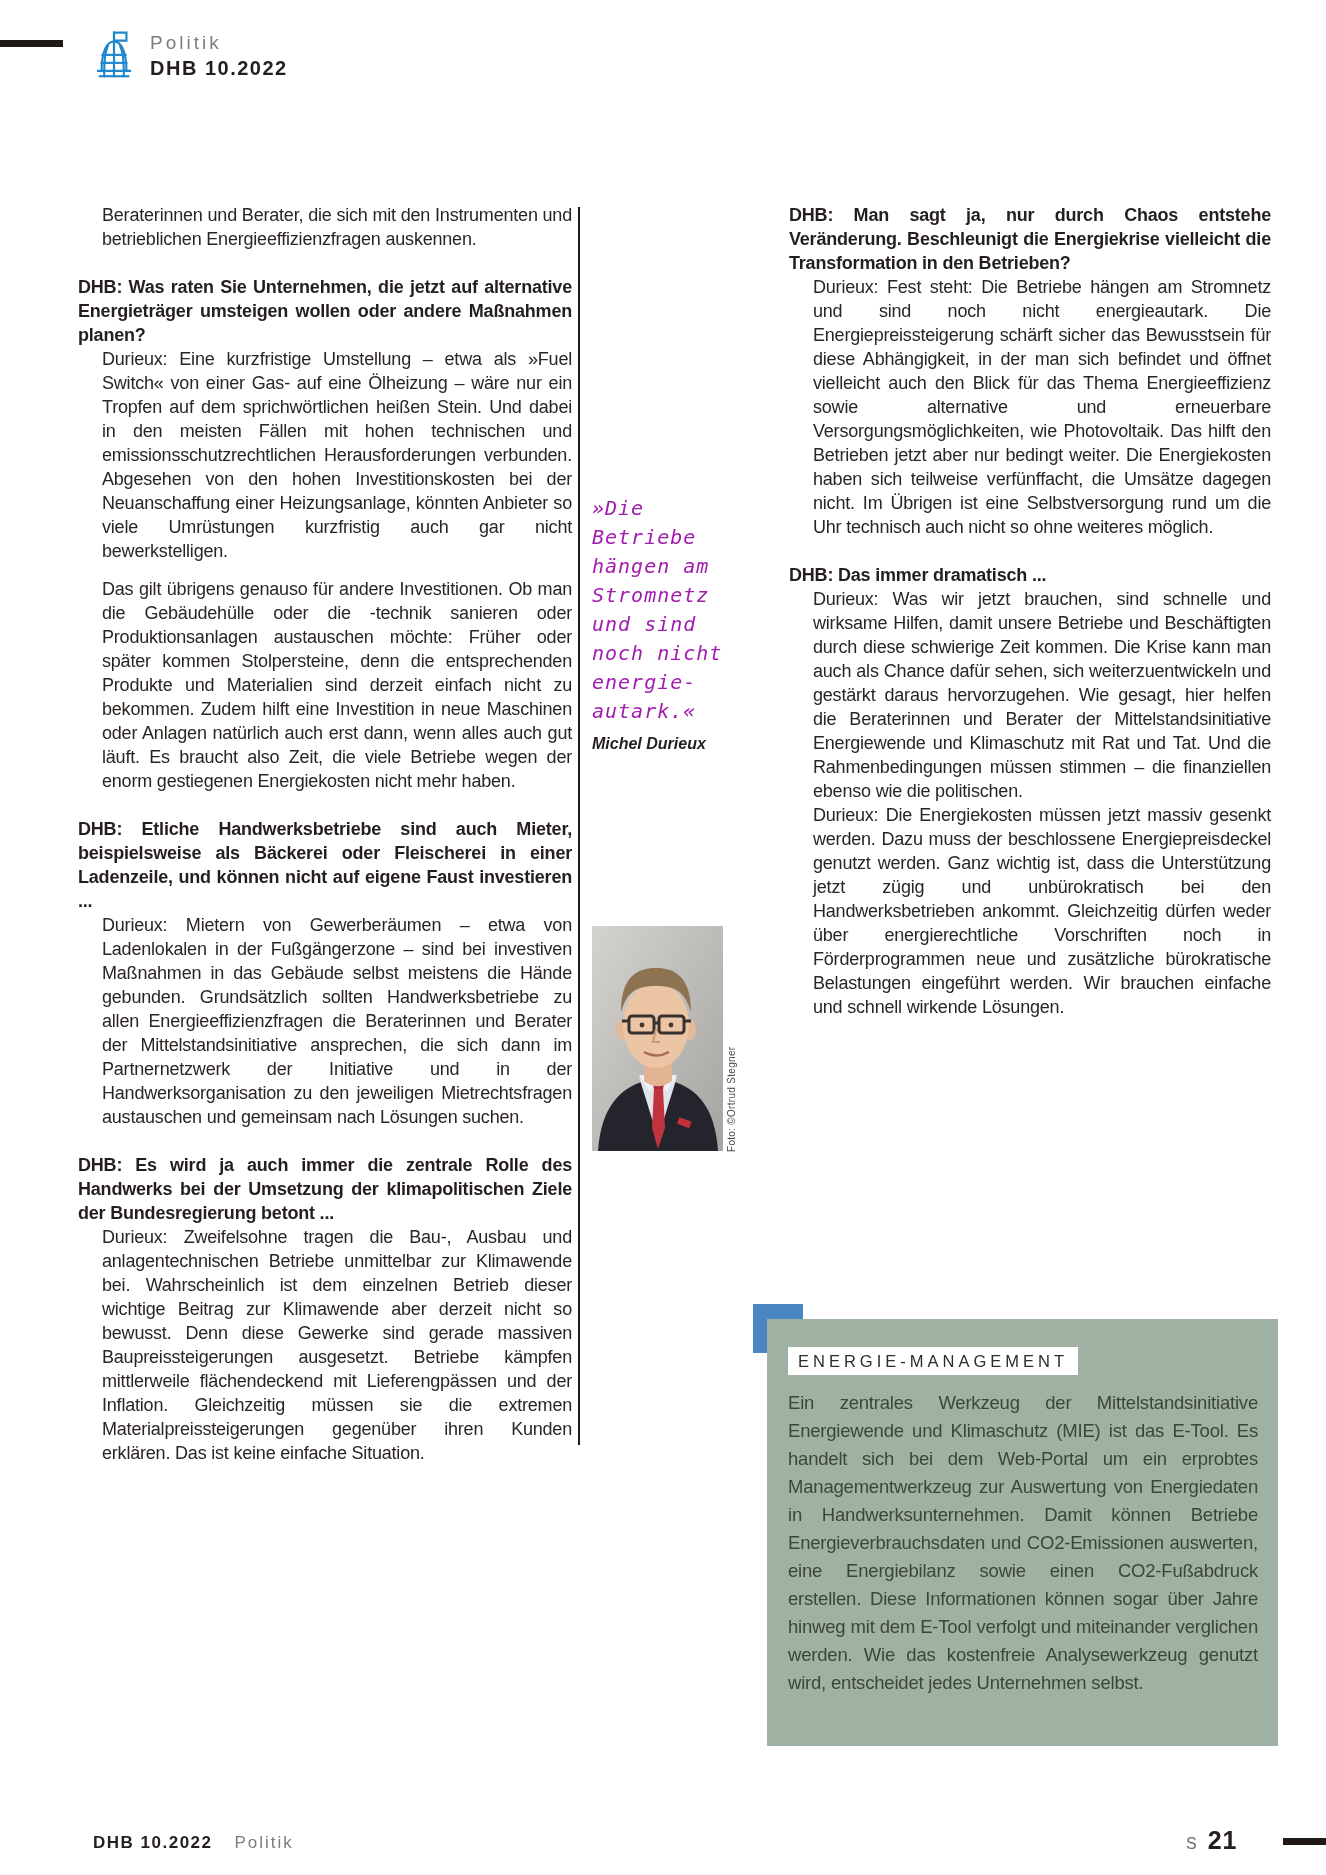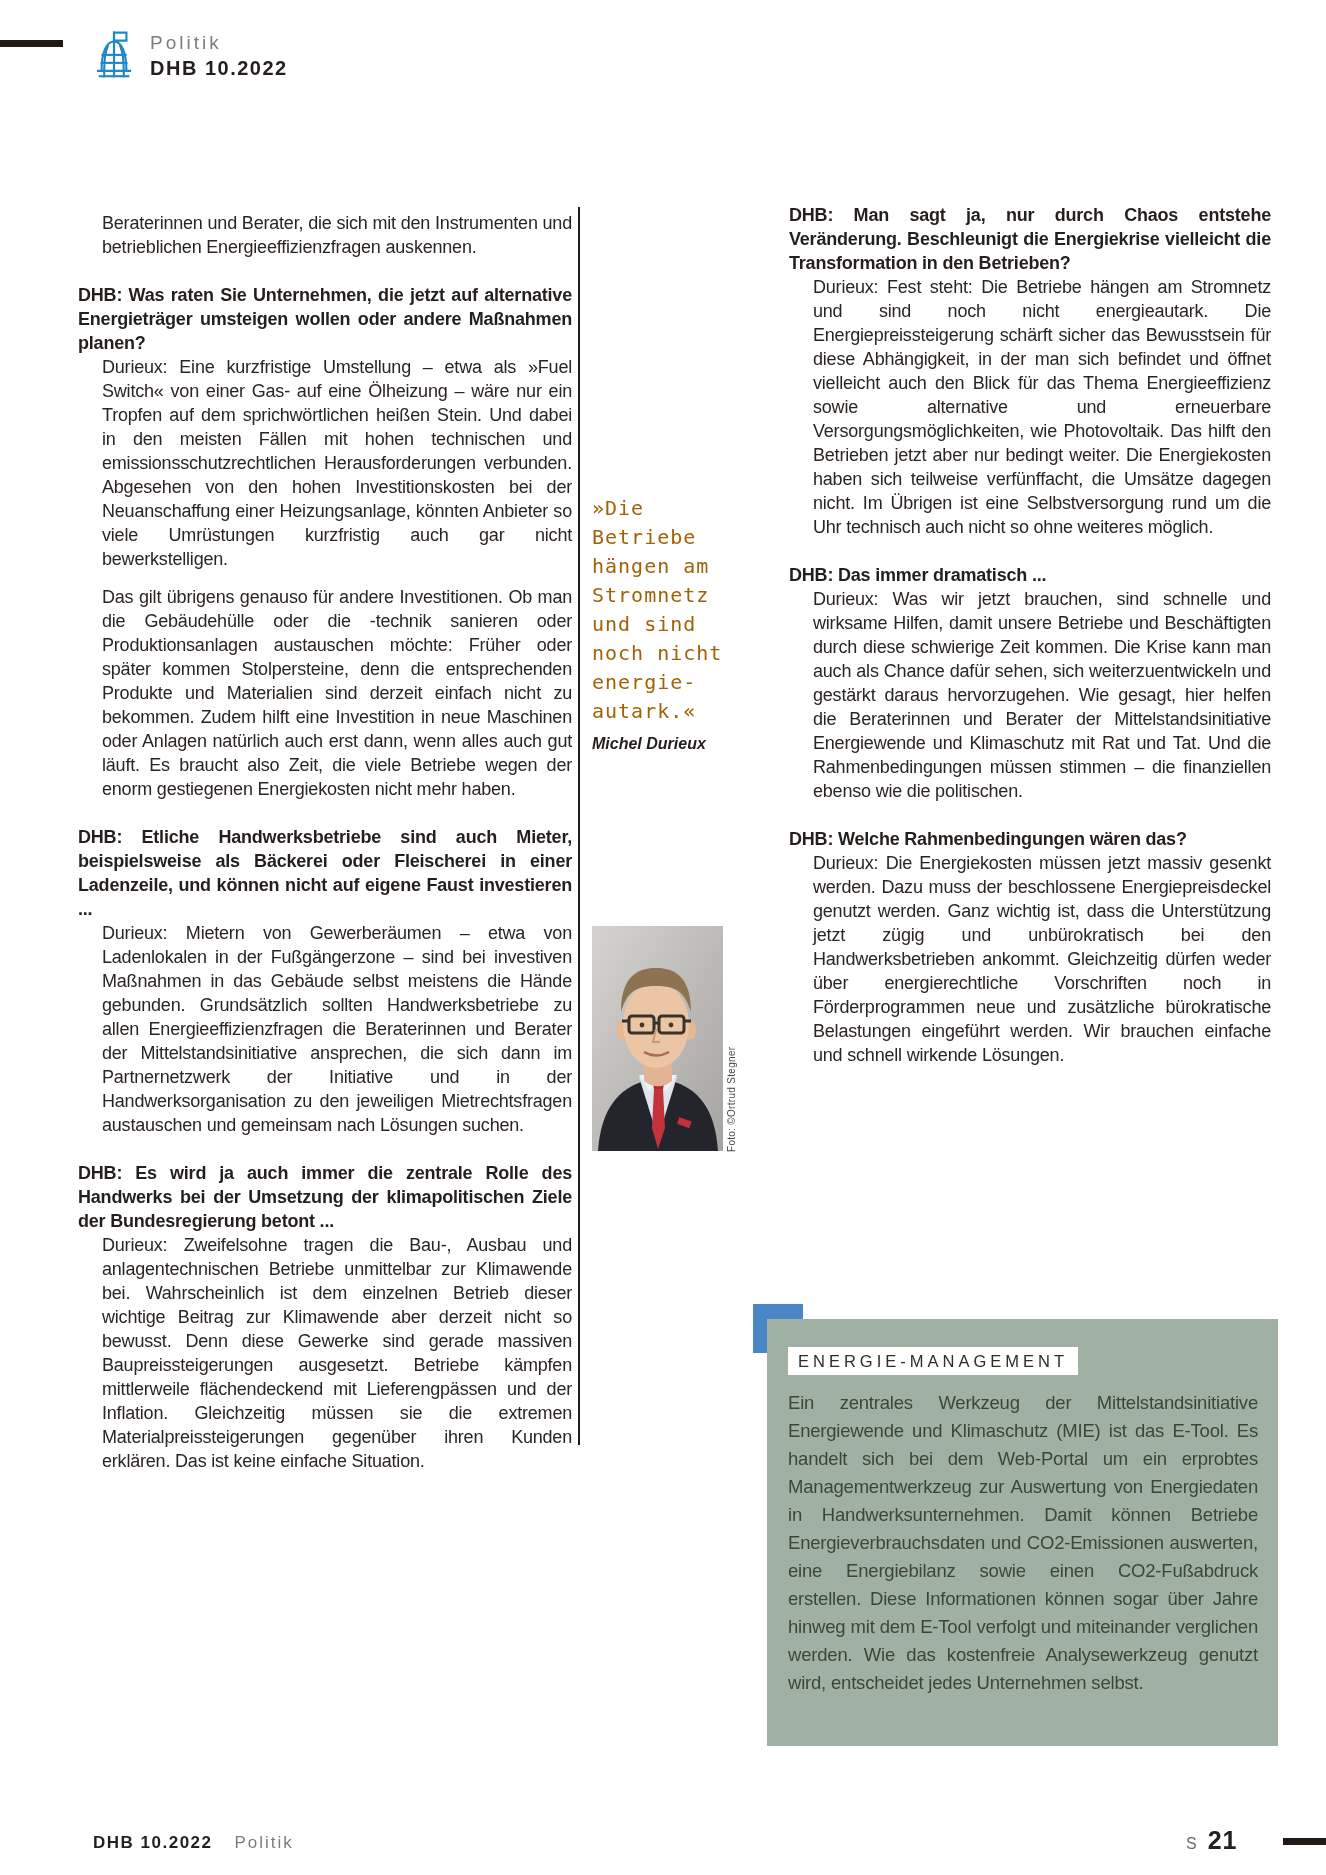--- a/index.html
+++ b/index.html
@@ -25,21 +25,21 @@
   .q{font-weight:bold;margin:24px 0 0 0;color:#241f1c;}
   .q.first{margin-top:0;}
   .a{margin:0 0 0 24px;}
   .a.gap{margin-top:14px;}
   .col-rule{position:absolute;left:578px;top:207px;width:2px;height:1238px;background:#1c1c1c;}
   
   .pull-quote{
     position:absolute;left:592px;top:494px;width:150px;
     font-family:"DejaVu Sans Mono",monospace;
     font-size:20px;line-height:29px;letter-spacing:1px;
-    color:#a16207;white-space:pre-line;
+    color:#a21caf;white-space:pre-line;font-style:italic;
   }
   .quote-author{position:absolute;left:592px;top:735px;width:160px;
     font-size:16px;font-weight:bold;font-style:italic;color:#241f1c;}
   .portrait{position:absolute;left:592px;top:926px;width:131px;height:225px;}
   .portrait svg{display:block;width:131px;height:225px;}
   .photo-credit{
     position:absolute;left:726px;top:1152px;
     transform:rotate(-90deg);transform-origin:0 0;
     font-size:10px;color:#4a4a4a;letter-spacing:0.3px;white-space:nowrap;
   }
@@ -91,21 +91,21 @@
         <line x1="34" y1="46" x2="34" y2="52"></line>
       </svg>
     </span>
     <span class="mast-text">
       <span class="mast-section">Politik</span>
       <span class="mast-issue">DHB 10.2022</span>
     </span>
   </div>
 
   <div class="col col-left">
-    <p class="a" style="margin-top:8px">Beraterinnen und Berater, die sich mit den Instrumenten und betrieblichen Energieeffizienzfragen auskennen.</p>
+    <p class="a" style="margin-top:0">Beraterinnen und Berater, die sich mit den Instrumenten und betrieblichen Energieeffizienzfragen auskennen.</p>
     <p class="q">DHB: Was raten Sie Unternehmen, die jetzt auf alternative Energieträger umsteigen wollen oder andere Maßnahmen planen?</p>
     <p class="a">Durieux: Eine kurzfristige Umstellung – etwa als »Fuel Switch« von einer Gas- auf eine Ölheizung – wäre nur ein Tropfen auf dem sprichwörtlichen heißen Stein. Und dabei in den meisten Fällen mit hohen technischen und emissionsschutzrechtlichen Herausforderungen verbunden. Abgesehen von den hohen Investitionskosten bei der Neuanschaffung einer Heizungsanlage, könnten Anbieter so viele Umrüstungen kurzfristig auch gar nicht bewerkstelligen.</p>
     <p class="a gap">Das gilt übrigens genauso für andere Investitionen. Ob man die Gebäudehülle oder die -technik sanieren oder Produktionsanlagen austauschen möchte: Früher oder später kommen Stolpersteine, denn die entsprechenden Produkte und Materialien sind derzeit einfach nicht zu bekommen. Zudem hilft eine Investition in neue Maschinen oder Anlagen natürlich auch erst dann, wenn alles auch gut läuft. Es braucht also Zeit, die viele Betriebe wegen der enorm gestiegenen Energiekosten nicht mehr haben.</p>
     <p class="q">DHB: Etliche Handwerksbetriebe sind auch Mieter, beispielsweise als Bäckerei oder Fleischerei in einer Ladenzeile, und können nicht auf eigene Faust investieren ...</p>
     <p class="a">Durieux: Mietern von Gewerberäumen – etwa von Ladenlokalen in der Fußgängerzone – sind bei investiven Maßnahmen in das Gebäude selbst meistens die Hände gebunden. Grundsätzlich sollten Handwerksbetriebe zu allen Energieeffizienzfragen die Beraterinnen und Berater der Mittelstandsinitiative ansprechen, die sich dann im Partnernetzwerk der Initiative und in der Handwerksorganisation zu den jeweiligen Mietrechtsfragen austauschen und gemeinsam nach Lösungen suchen.</p>
     <p class="q">DHB: Es wird ja auch immer die zentrale Rolle des Handwerks bei der Umsetzung der klimapolitischen Ziele der Bundesregierung betont ...</p>
     <p class="a">Durieux: Zweifelsohne tragen die Bau-, Ausbau und anlagentechnischen Betriebe unmittelbar zur Klimawende bei. Wahrscheinlich ist dem einzelnen Betrieb dieser wichtige Beitrag zur Klimawende aber derzeit nicht so bewusst. Denn diese Gewerke sind gerade massiven Baupreissteigerungen ausgesetzt. Betriebe kämpfen mittlerweile flächendeckend mit Lieferengpässen und der Inflation. Gleichzeitig müssen sie die extremen Materialpreissteigerungen gegenüber ihren Kunden erklären. Das ist keine einfache Situation.</p>
   </div>
 
   <div class="col-rule"></div>
@@ -153,21 +153,20 @@
       <rect x="86" y="193" width="13" height="7" fill="#c4303a" transform="rotate(20 92 196)"></rect>
     </svg>
   </div>
   <div class="photo-credit">Foto: ©Ortrud Stegner</div>
 
   <div class="col col-right">
     <p class="q first">DHB: Man sagt ja, nur durch Chaos entstehe Veränderung. Beschleunigt die Energiekrise vielleicht die Transformation in den Betrieben?</p>
     <p class="a">Durieux: Fest steht: Die Betriebe hängen am Stromnetz und sind noch nicht energieautark. Die Energiepreissteigerung schärft sicher das Bewusstsein für diese Abhängigkeit, in der man sich befindet und öffnet vielleicht auch den Blick für das Thema Energieeffizienz sowie alternative und erneuerbare Versorgungsmöglichkeiten, wie Photovoltaik. Das hilft den Betrieben jetzt aber nur bedingt weiter. Die Energiekosten haben sich teilweise verfünffacht, die Umsätze dagegen nicht. Im Übrigen ist eine Selbstversorgung rund um die Uhr technisch auch nicht so ohne weiteres möglich.</p>
     <p class="q">DHB: Das immer dramatisch ...</p>
     <p class="a">Durieux: Was wir jetzt brauchen, sind schnelle und wirksame Hilfen, damit unsere Betriebe und Beschäftigten durch diese schwierige Zeit kommen. Die Krise kann man auch als Chance dafür sehen, sich weiterzuentwickeln und gestärkt daraus hervorzugehen. Wie gesagt, hier helfen die Beraterinnen und Berater der Mittelstandsinitiative Energiewende und Klimaschutz mit Rat und Tat. Und die Rahmenbedingungen müssen stimmen – die finanziellen ebenso wie die politischen.</p>
-    <p class="q">DHB: Welche Rahmenbedingungen wären das?</p>
     <p class="a">Durieux: Die Energiekosten müssen jetzt massiv gesenkt werden. Dazu muss der beschlossene Energiepreisdeckel genutzt werden. Ganz wichtig ist, dass die Unterstützung jetzt zügig und unbürokratisch bei den Handwerksbetrieben ankommt. Gleichzeitig dürfen weder über energierechtliche Vorschriften noch in Förderprogrammen neue und zusätzliche bürokratische Belastungen eingeführt werden. Wir brauchen einfache und schnell wirkende Lösungen.</p>
   </div>
 
   <div class="box-marker"></div>
   <div class="info-box">
     <span class="info-title">ENERGIE-MANAGEMENT</span>
     <div class="info-body">Ein zentrales Werkzeug der Mittelstandsinitiative Energiewende und Klimaschutz (MIE) ist das E-Tool. Es handelt sich bei dem Web-Portal um ein erprobtes Managementwerkzeug zur Auswertung von Energiedaten in Handwerksunternehmen. Damit können Betriebe Energieverbrauchsdaten und CO2-Emissionen auswerten, eine Energiebilanz sowie einen CO2-Fußabdruck erstellen. Diese Informationen können sogar über Jahre hinweg mit dem E-Tool verfolgt und miteinander verglichen werden. Wie das kostenfreie Analysewerkzeug genutzt wird, entscheidet jedes Unternehmen selbst.</div>
   </div>
 
   <div class="footer-left">

